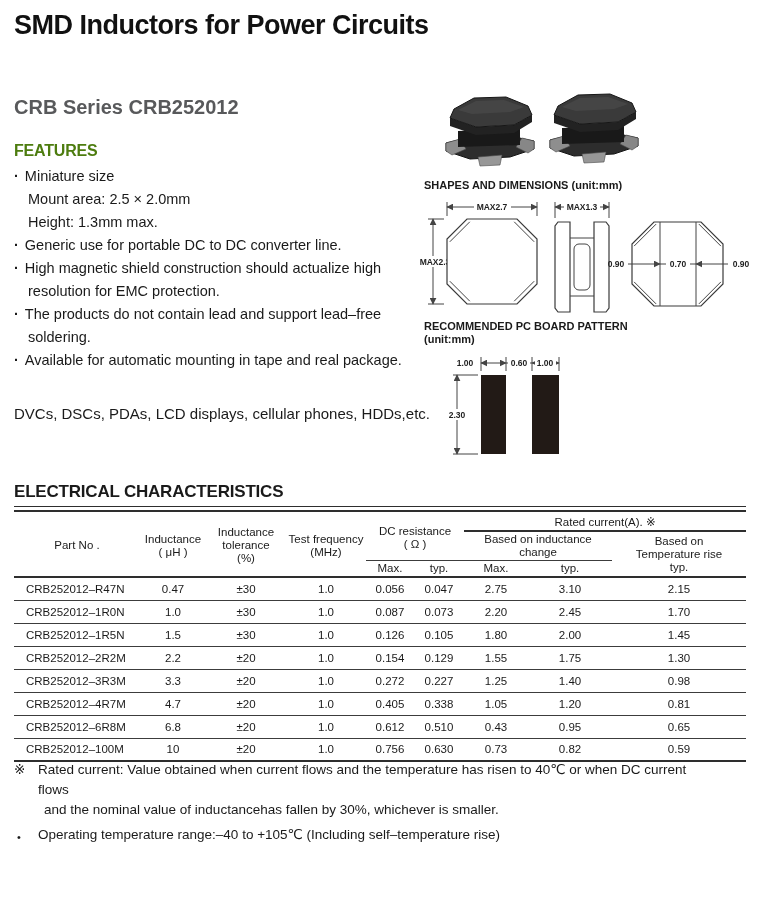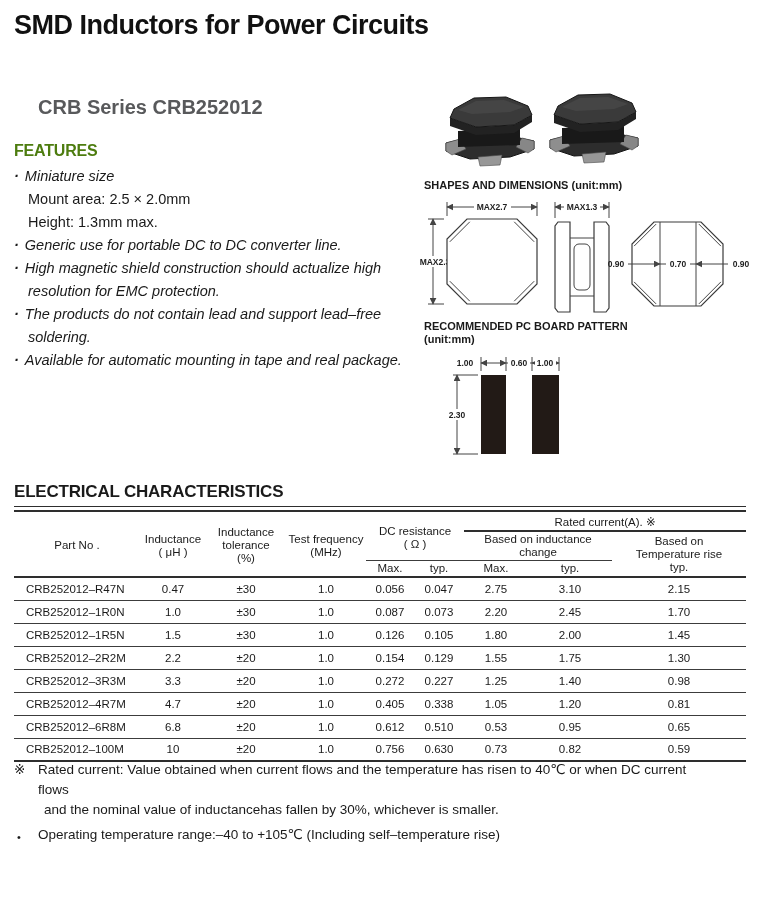--- a/index.html
+++ b/index.html
@@ -1,25 +1,25 @@
 <!DOCTYPE html>
 <html><head>
 <meta charset="utf-8">
 <style>
   * { margin:0; padding:0; box-sizing:border-box; }
   html,body { background:#ffffff; }
   body { font-family:"Liberation Sans","DejaVu Sans",sans-serif; color:#1a1a1a; }
   .page { position:relative; width:760px; height:908px; background:#fff; overflow:hidden; }
 
   .page-title { position:absolute; left:14px; top:10px; font-size:27px; font-weight:700; letter-spacing:-0.5px; color:#111; }
-  .series-title { position:absolute; left:14px; top:96px; font-size:20px; font-weight:700; color:#58595b;margin-left:24px; }
+  .series-title { position:absolute; left:14px; top:96px; font-size:20px; font-weight:700; color:#58595b; }
 
   .features { position:absolute; left:14px; top:142px; width:414px; }
   .sec-head { font-size:16px; font-weight:700; color:#4d7c0f; margin-bottom:5px; letter-spacing:-0.2px; }
-  .feat-item { font-size:14.5px; line-height:23px; padding-left:14px; text-indent:-14px;font-style:italic; }
+  .feat-item { font-size:14.5px; line-height:23px; padding-left:14px; text-indent:-14px; }
   .feat-item .bullet { font-weight:700; margin-right:6px; }
   .feat-sub { font-size:14.5px; line-height:23px; padding-left:14px; }
 
   .photo { position:absolute; left:438px; top:86px; }
   .shapes-heading { position:absolute; left:424px; top:179px; font-size:11px; font-weight:700; }
   .dims { position:absolute; left:420px; top:194px; }
   .pcb-heading { position:absolute; left:424px; top:320px; font-size:11px; font-weight:700; line-height:13px; }
   .pcb { position:absolute; left:439px; top:346px; }
 
   .applications { position:absolute; left:14px; top:397px; width:480px; }
@@ -171,20 +171,21 @@
       <line class="thin" x1="39" y1="108" x2="14" y2="108"></line>
       <line class="thin" x1="18" y1="29" x2="18" y2="108" marker-start="url(#arr)" marker-end="url(#arr)"></line>
       <rect x="6" y="63" width="24" height="11" fill="#fff"></rect>
       <text x="18" y="72" text-anchor="middle">2.30</text>
       <rect x="42" y="29" width="25" height="79" fill="#221a16"></rect>
       <rect x="93" y="29" width="27" height="79" fill="#221a16"></rect>
     </svg>
   </div>
 
   <section class="applications">
+    <div class="app-text">DVCs, DSCs, PDAs, LCD displays, cellular phones, HDDs,etc.</div>
   </section>
 
   <div class="elec-heading">ELECTRICAL CHARACTERISTICS</div>
 
   <div class="tbl-wrap">
     <table>
       <colgroup>
         <col style="width:126px">
           <col style="width:66px">
           <col style="width:80px">
@@ -305,21 +306,21 @@
           <td>1.20</td>
           <td>0.81</td>
         </tr>
         <tr>
           <td class="part">CRB252012–6R8M</td>
           <td>6.8</td>
           <td>±20</td>
           <td>1.0</td>
           <td>0.612</td>
           <td>0.510</td>
-          <td>0.53</td>
+          <td>0.43</td>
           <td>0.95</td>
           <td>0.65</td>
         </tr>
         <tr>
           <td class="part">CRB252012–100M</td>
           <td>10</td>
           <td>±20</td>
           <td>1.0</td>
           <td>0.756</td>
           <td>0.630</td>

